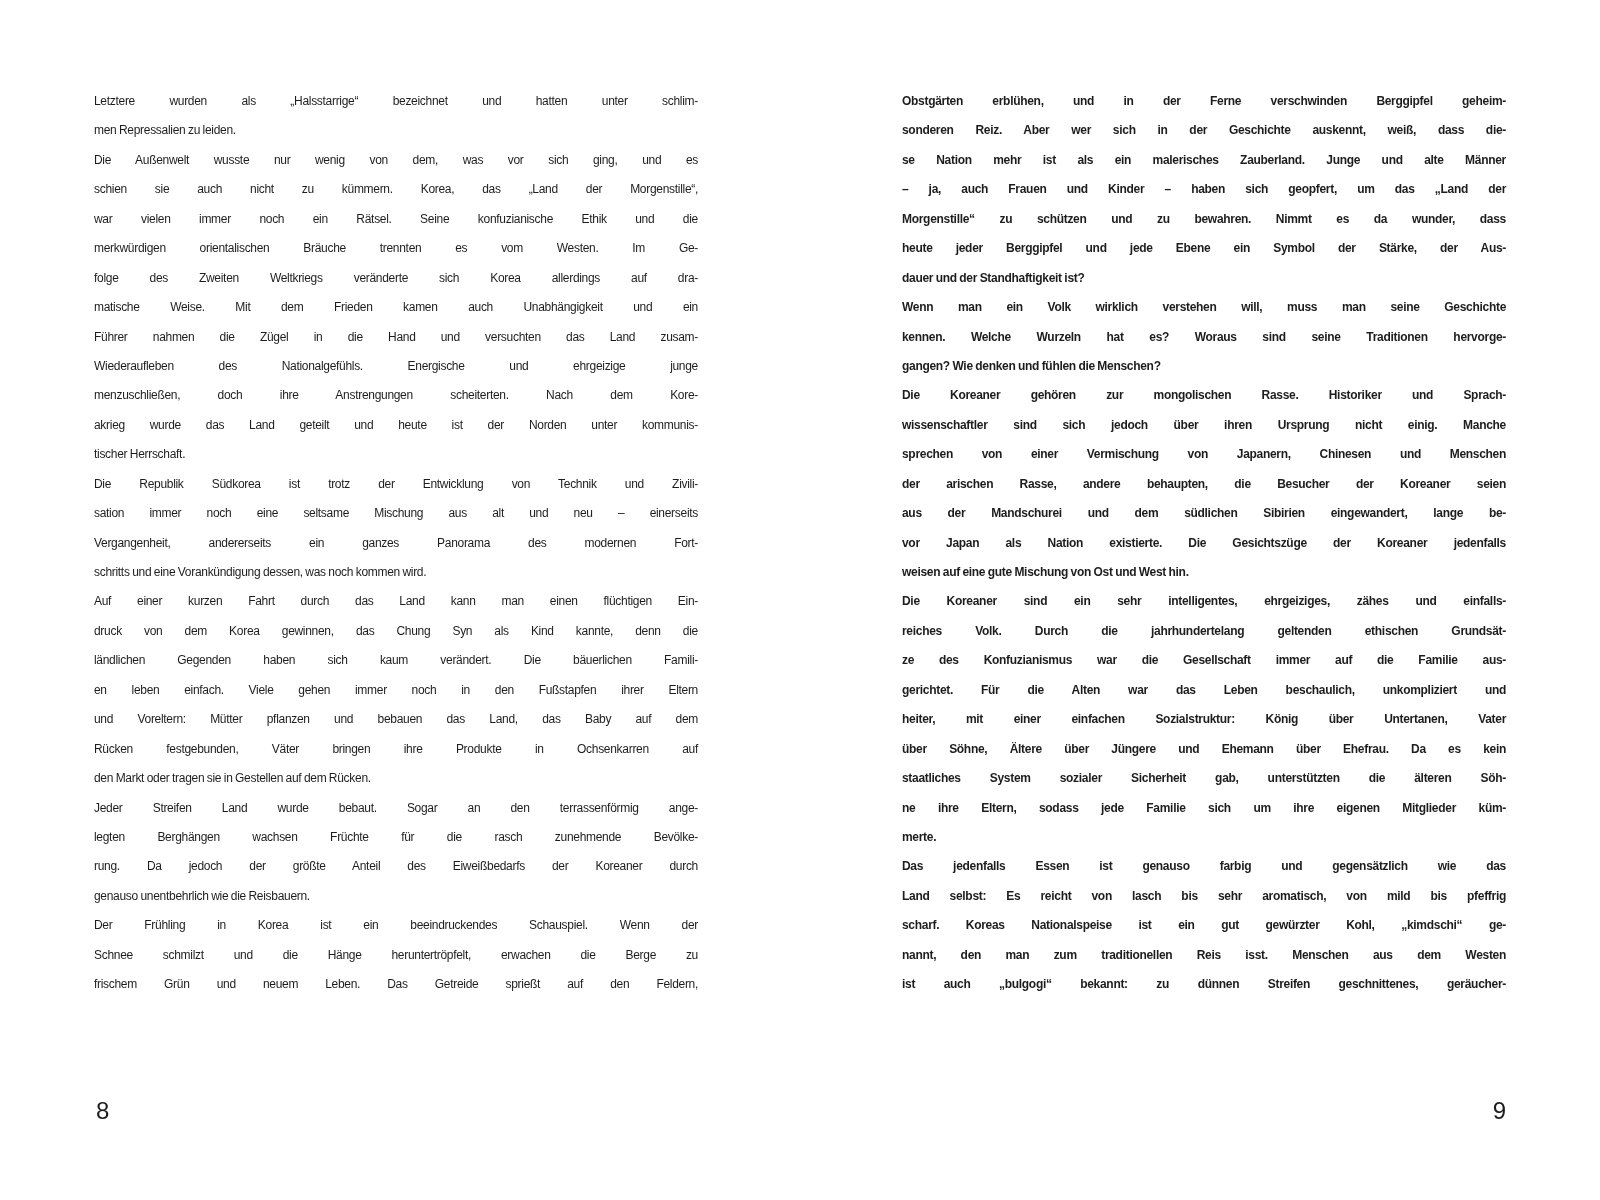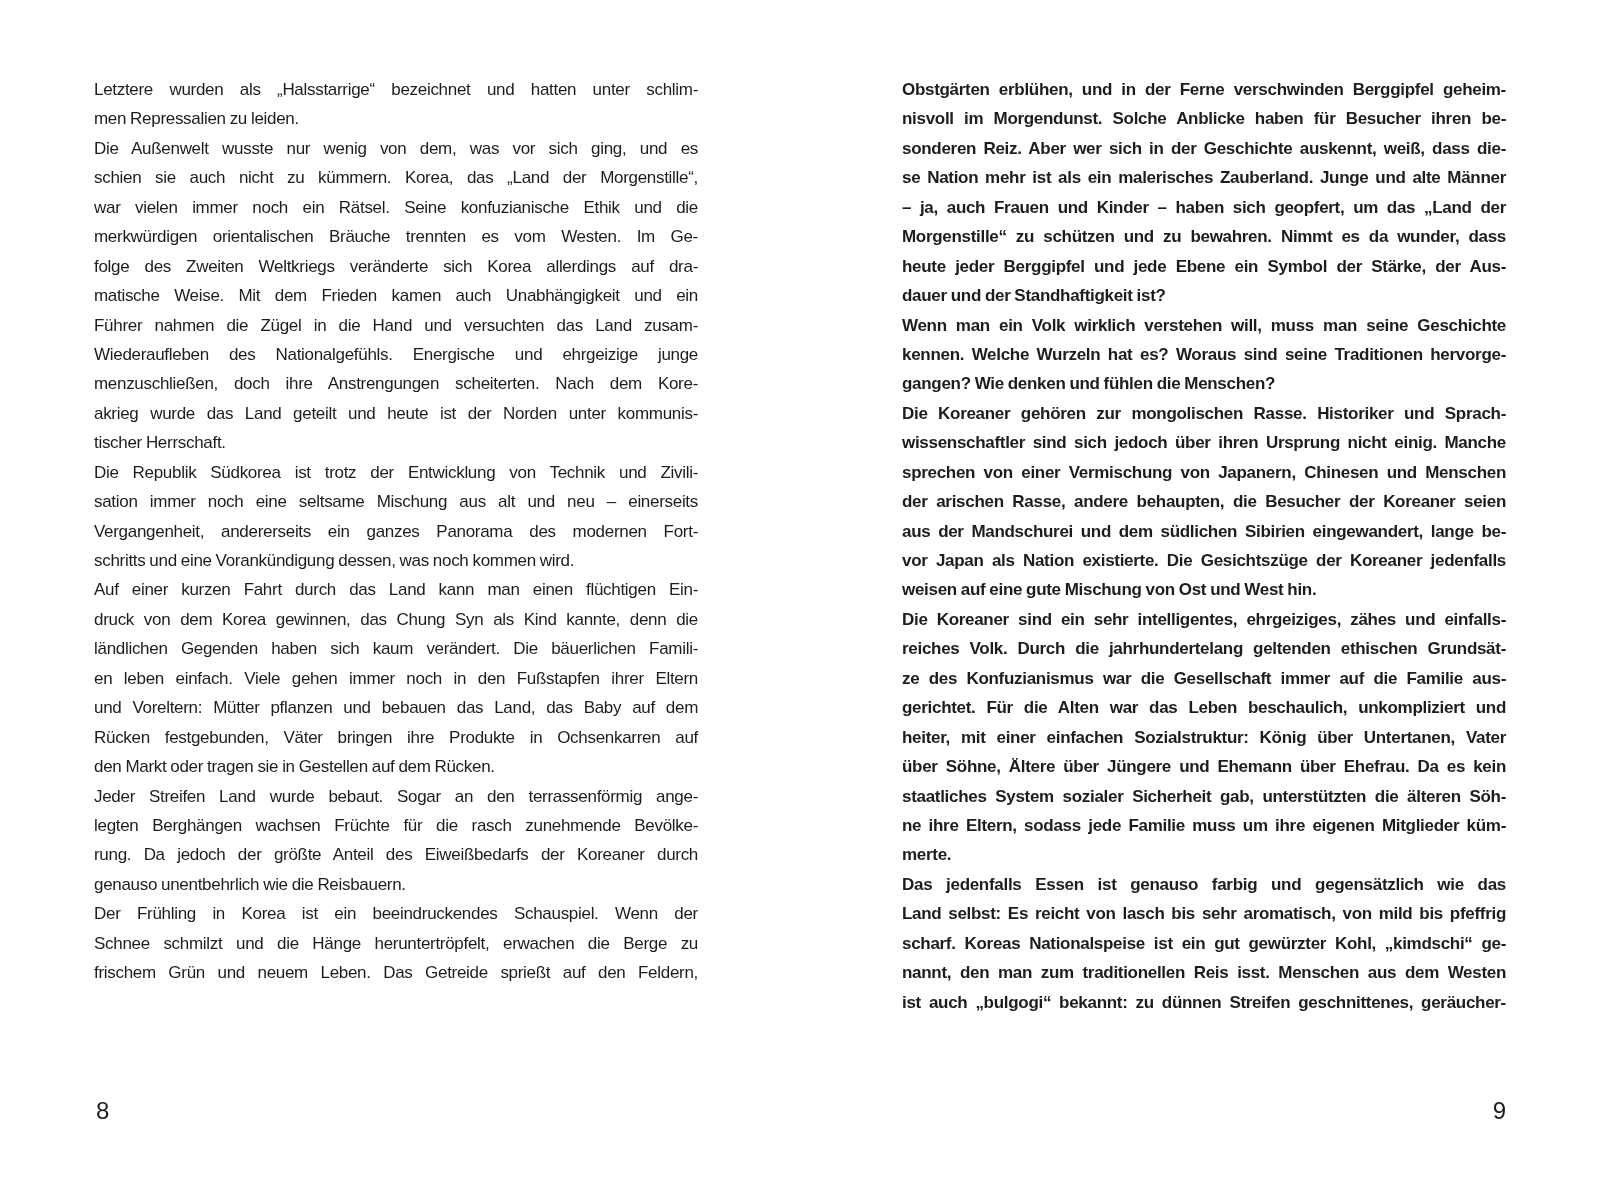--- a/index.html
+++ b/index.html
@@ -13,23 +13,23 @@
     position: relative;
     overflow: hidden;
   }
   .spread {
     position: absolute;
     inset: 0;
     background: #ffffff;
   }
   .column {
     position: absolute;
-    top: 75px;
+    top: 87px;
     width: 604px;
-    font-size: 17px;
+    font-size: 12px;
     letter-spacing: -0.3px;
     word-spacing: -0.5px;
   }
   .column.left  { left: 94px; }
   .column.right { left: 902px; font-weight: bold; }
   .line {
     height: 29.45px;
     line-height: 29.45px;
     text-align: justify;
     text-align-last: justify;
@@ -90,21 +90,20 @@
       <div class="line">legten Berghängen wachsen Früchte für die rasch zunehmende Bevölke-</div>
       <div class="line">rung. Da jedoch der größte Anteil des Eiweißbedarfs der Koreaner durch</div>
       <div class="line pend">genauso unentbehrlich wie die Reisbauern.</div>
       <div class="line">Der Frühling in Korea ist ein beeindruckendes Schauspiel. Wenn der</div>
       <div class="line">Schnee schmilzt und die Hänge heruntertröpfelt, erwachen die Berge zu</div>
       <div class="line">frischem Grün und neuem Leben. Das Getreide sprießt auf den Feldern,</div>
     </div>
 
   <div class="column right">
       <div class="line">Obstgärten erblühen, und in der Ferne verschwinden Berggipfel geheim-</div>
-      <div class="line">nisvoll im Morgendunst. Solche Anblicke haben für Besucher ihren be-</div>
       <div class="line">sonderen Reiz. Aber wer sich in der Geschichte auskennt, weiß, dass die-</div>
       <div class="line">se Nation mehr ist als ein malerisches Zauberland. Junge und alte Männer</div>
       <div class="line">– ja, auch Frauen und Kinder – haben sich geopfert, um das „Land der</div>
       <div class="line">Morgenstille“ zu schützen und zu bewahren. Nimmt es da wunder, dass</div>
       <div class="line">heute jeder Berggipfel und jede Ebene ein Symbol der Stärke, der Aus-</div>
       <div class="line pend">dauer und der Standhaftigkeit ist?</div>
       <div class="line">Wenn man ein Volk wirklich verstehen will, muss man seine Geschichte</div>
       <div class="line">kennen. Welche Wurzeln hat es? Woraus sind seine Traditionen hervorge-</div>
       <div class="line pend">gangen? Wie denken und fühlen die Menschen?</div>
       <div class="line">Die Koreaner gehören zur mongolischen Rasse. Historiker und Sprach-</div>
@@ -114,21 +113,21 @@
       <div class="line">aus der Mandschurei und dem südlichen Sibirien eingewandert, lange be-</div>
       <div class="line">vor Japan als Nation existierte. Die Gesichtszüge der Koreaner jedenfalls</div>
       <div class="line pend">weisen auf eine gute Mischung von Ost und West hin.</div>
       <div class="line">Die Koreaner sind ein sehr intelligentes, ehrgeiziges, zähes und einfalls-</div>
       <div class="line">reiches Volk. Durch die jahrhundertelang geltenden ethischen Grundsät-</div>
       <div class="line">ze des Konfuzianismus war die Gesellschaft immer auf die Familie aus-</div>
       <div class="line">gerichtet. Für die Alten war das Leben beschaulich, unkompliziert und</div>
       <div class="line">heiter, mit einer einfachen Sozialstruktur: König über Untertanen, Vater</div>
       <div class="line">über Söhne, Ältere über Jüngere und Ehemann über Ehefrau. Da es kein</div>
       <div class="line">staatliches System sozialer Sicherheit gab, unterstützten die älteren Söh-</div>
-      <div class="line">ne ihre Eltern, sodass jede Familie muss um ihre eigenen Mitglieder küm-</div>
+      <div class="line">ne ihre Eltern, sodass jede Familie sich um ihre eigenen Mitglieder küm-</div>
       <div class="line pend">merte.</div>
       <div class="line">Das jedenfalls Essen ist genauso farbig und gegensätzlich wie das</div>
       <div class="line">Land selbst: Es reicht von lasch bis sehr aromatisch, von mild bis pfeffrig</div>
       <div class="line">scharf. Koreas Nationalspeise ist ein gut gewürzter Kohl, „kimdschi“ ge-</div>
       <div class="line">nannt, den man zum traditionellen Reis isst. Menschen aus dem Westen</div>
       <div class="line">ist auch „bulgogi“ bekannt: zu dünnen Streifen geschnittenes, geräucher-</div>
     </div>
 
   <div class="pagenum left">8</div>
 

